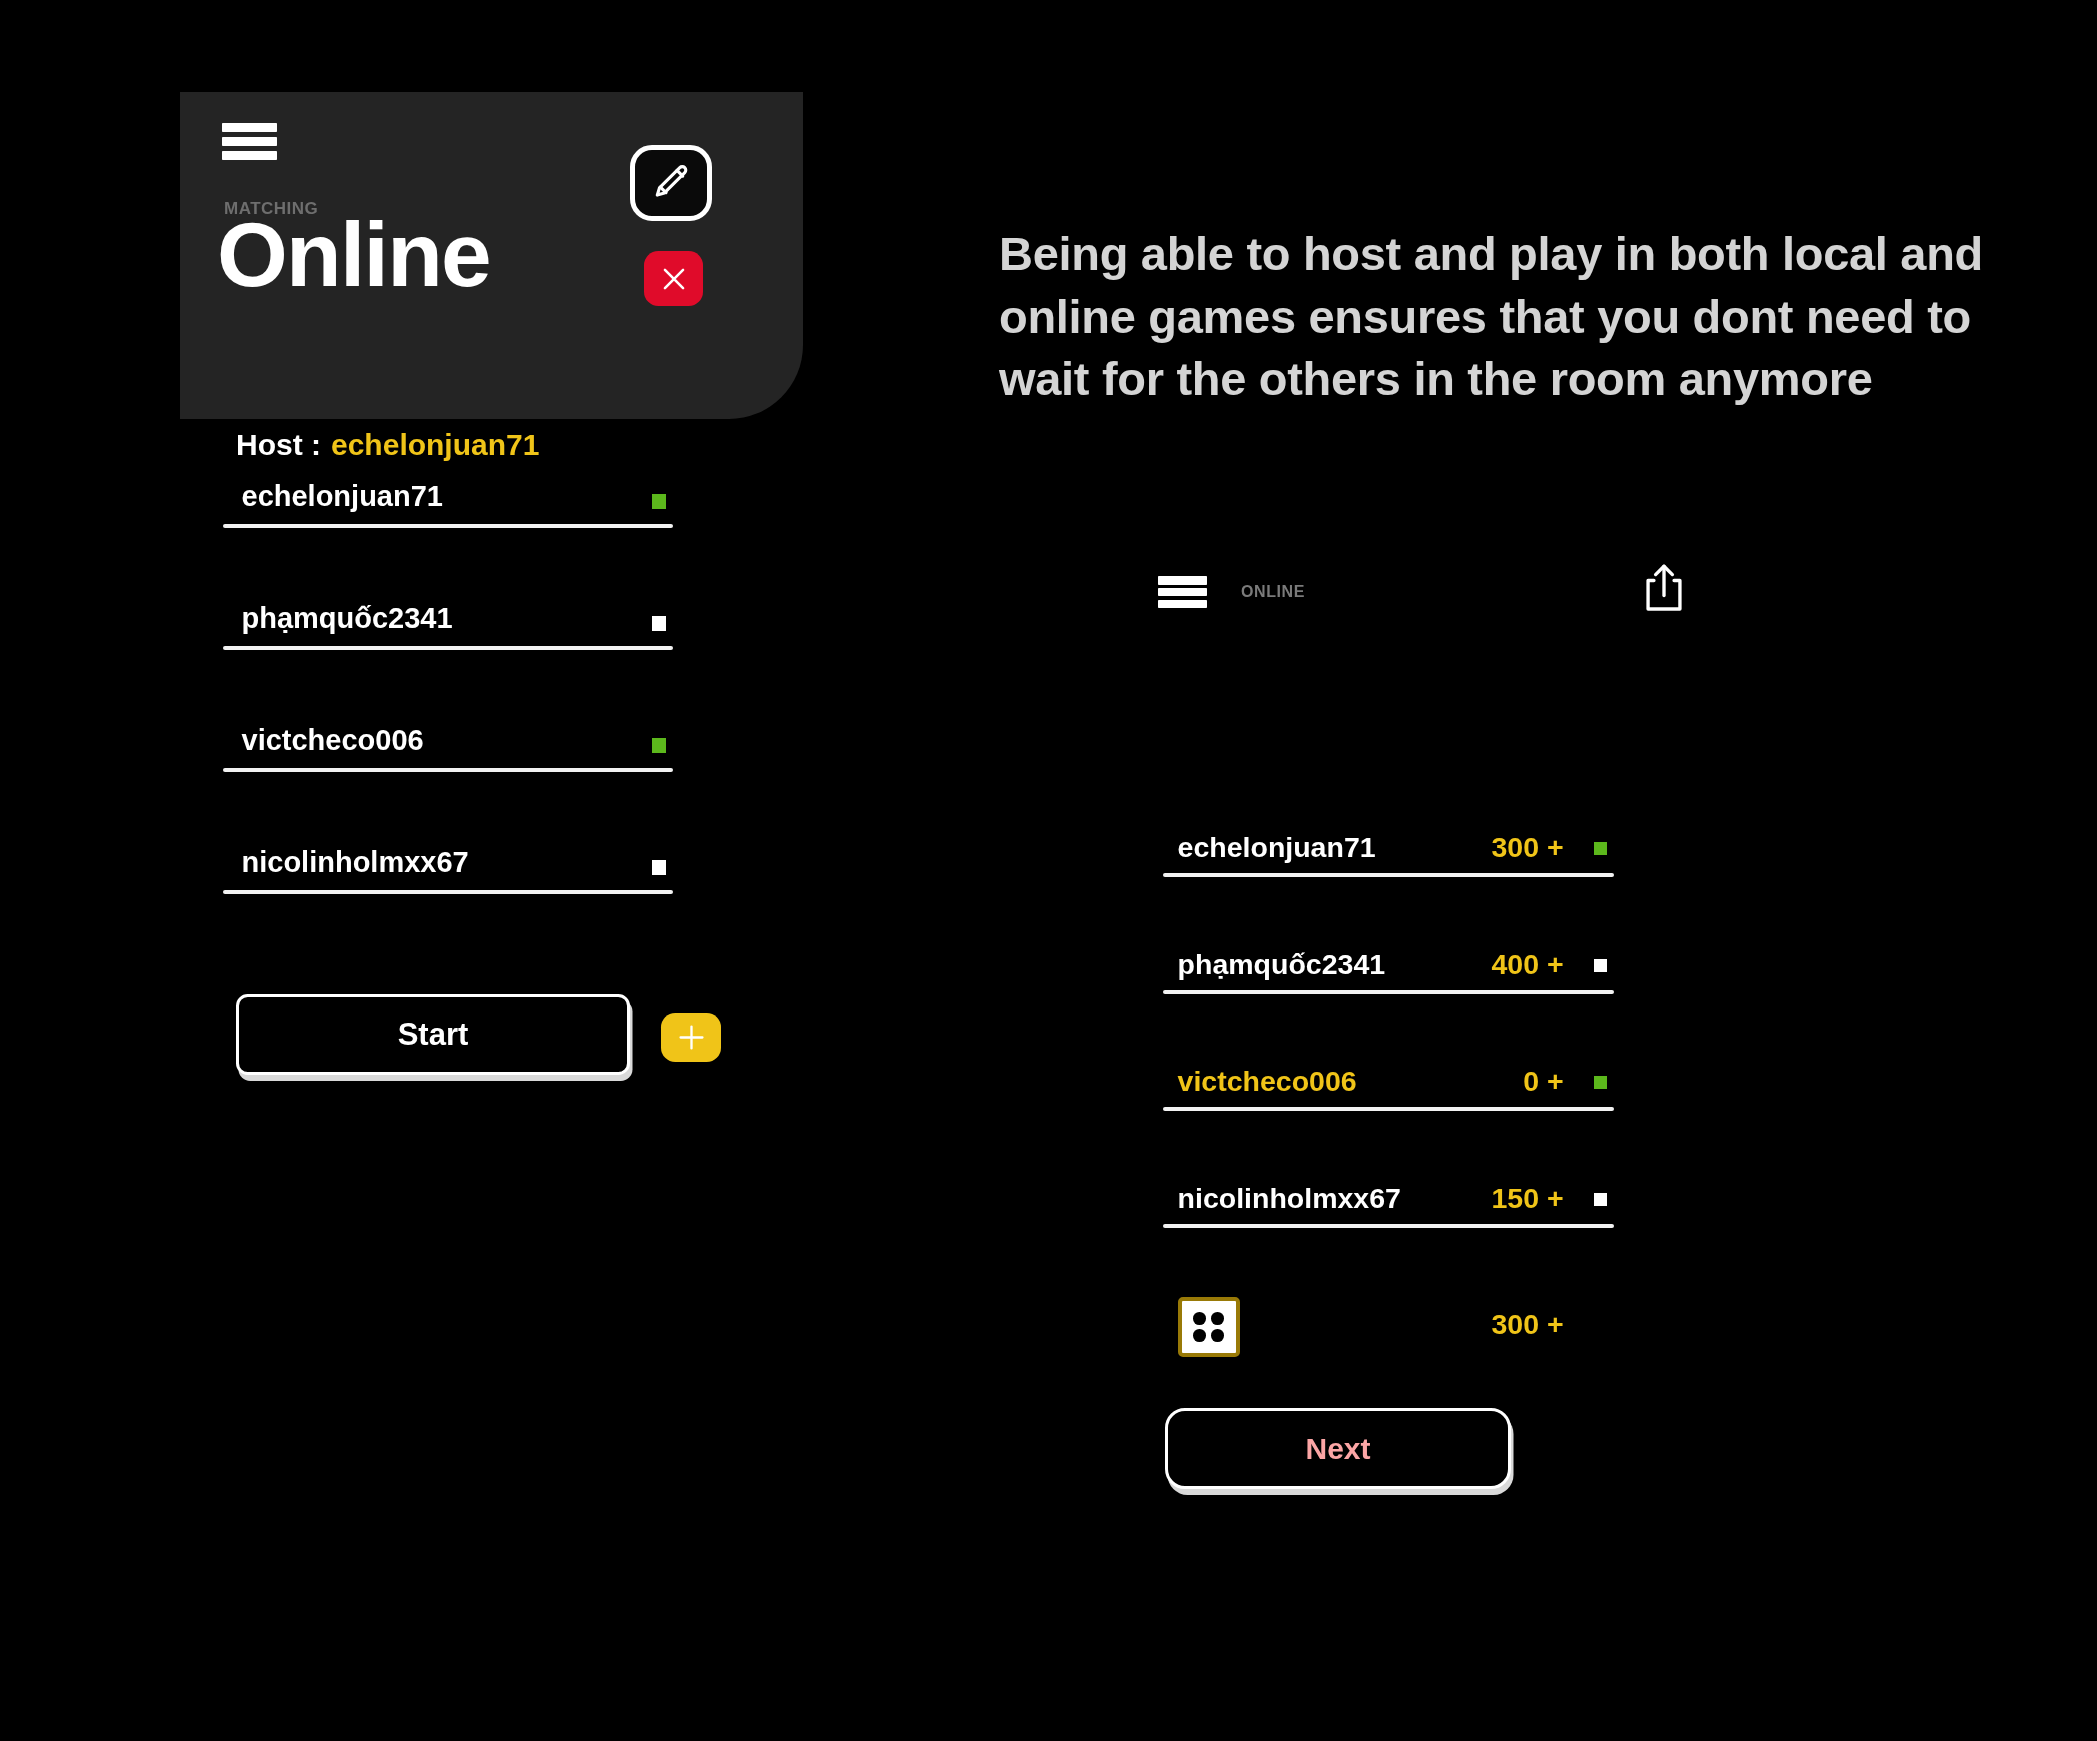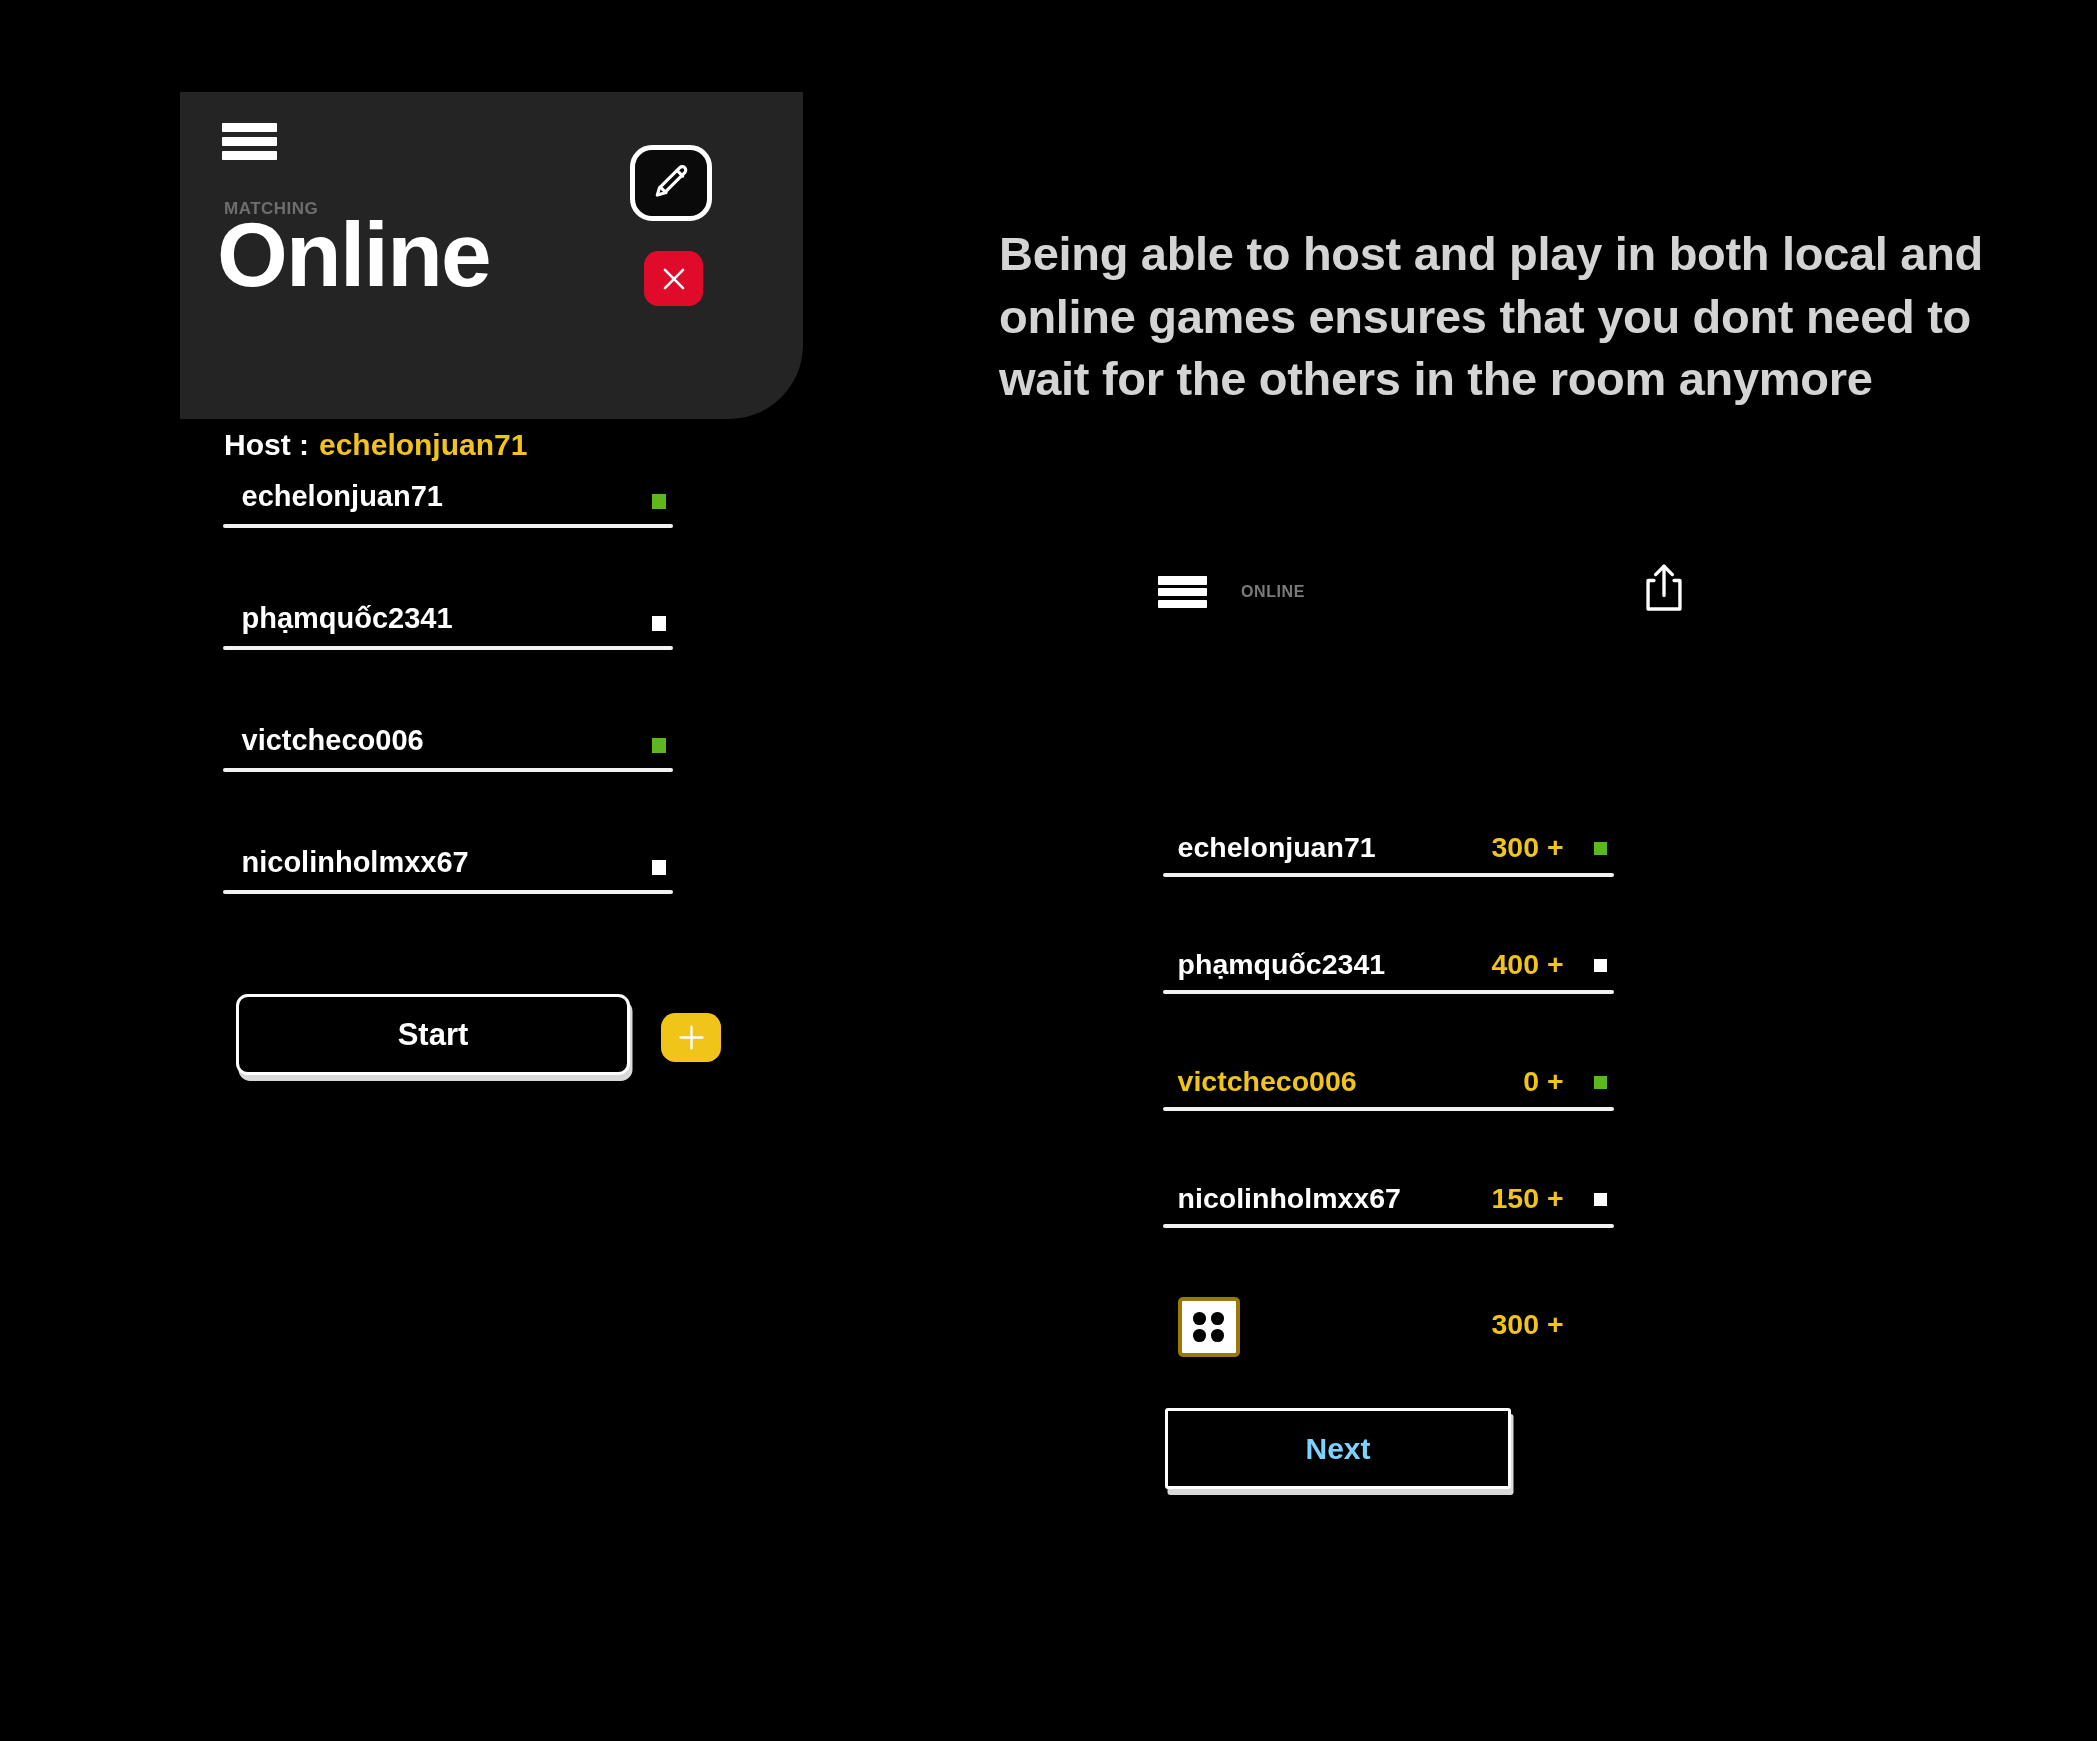--- a/index.html
+++ b/index.html
@@ -72,21 +72,21 @@
     top: 117px;
     font-size: 91px;
     font-weight: 700;
     line-height: 1.0;
     color: #ffffff;
     letter-spacing: -1.7px;
   }
 
   .card-host-line {
     position: absolute;
-    left: 44px;
+    left: 56px;
     top: 336px;
     font-size: 30px;
     font-weight: 700;
     color: #ffffff;
     white-space: nowrap;
   }
   .card-host-line .host-name {
     color: #F0C418;
     margin-left: 10px;
   }
@@ -364,29 +364,29 @@
     white-space: nowrap;
   }
 
   .next-btn {
     position: absolute;
     left: 15px;
     top: 846px;
     width: 346px;
     height: 81px;
     border: 3.4px solid #ffffff;
-    border-radius: 3px;
+    border-radius: 20px;
     background: #000000;
     box-sizing: border-box;
     display: flex;
     align-items: center;
     justify-content: center;
     font-size: 30px;
     font-weight: 700;
-    color: #7dd3fc;
+    color: #fca5a5;
     box-shadow: 2.5px 5.9px 0 0 rgba(255,255,255,0.85);
   }
 </style>
 </head>
 <body>
 
 <div id="left-mockup">
 
   <div class="room-card">
 

